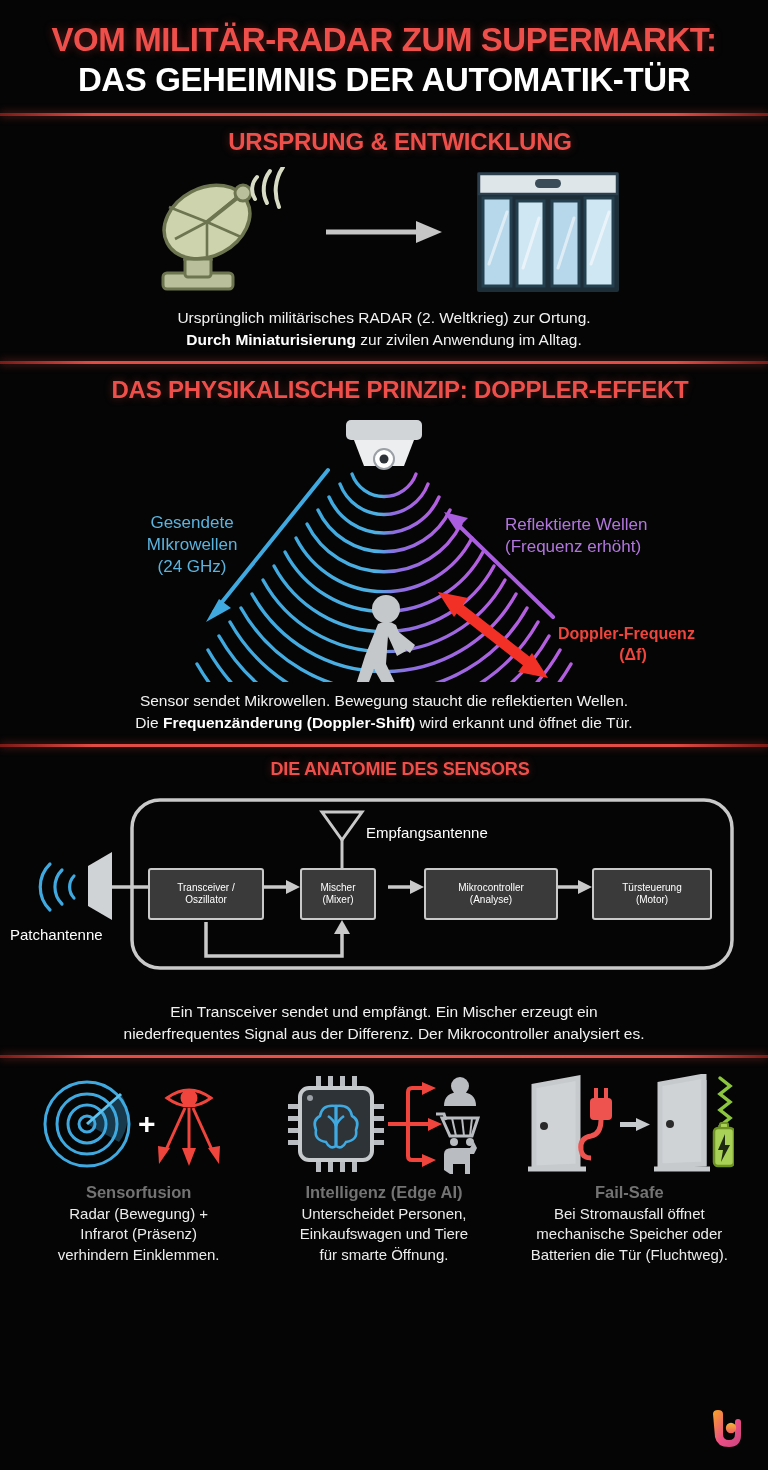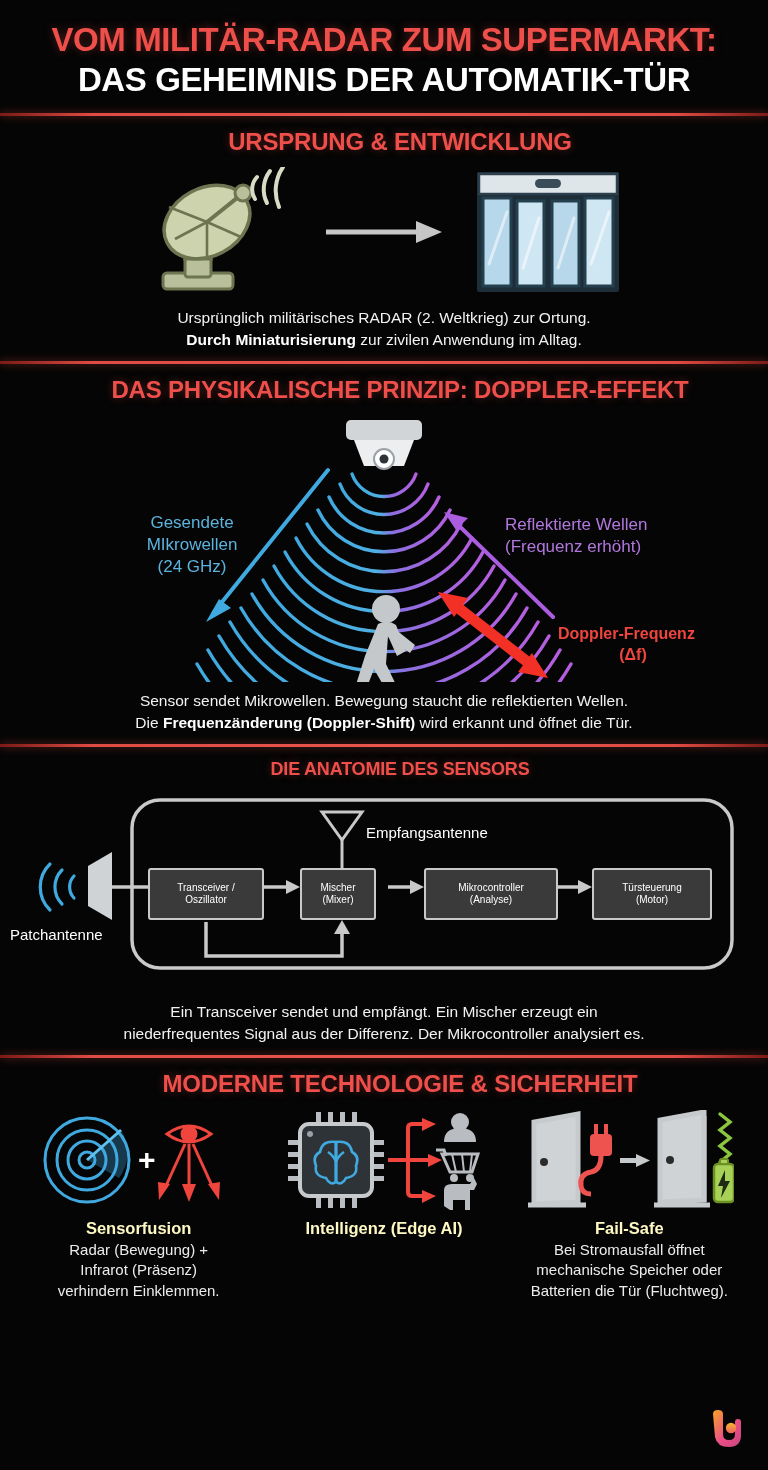--- a/index.html
+++ b/index.html
@@ -80,21 +80,21 @@
     color: #fff; font-size: 10px; line-height: 1.22;
     display: flex; align-items: center; justify-content: center;
     text-align: center; padding: 4px 6px;
   }
   .anno { position: absolute; font-size: 15px; color: #fff; }
 
   
   .cards { display: flex; justify-content: space-between; padding: 4px 16px 0; }
   .card { width: 33.33%; text-align: center; padding: 0 6px; }
   .card-icon { height: 100px; display:flex; align-items:center; justify-content:center; }
-  .card-title { font-weight: bold; font-size: 16.5px; margin-top: 9px; color:#fef9c3; }
+  .card-title { font-weight: bold; font-size: 16.5px; margin-top: 9px; color:#737373; }
   .card-text { font-size: 15px; line-height: 1.35; margin-top: 2px; color: #ececec; }
 
   
   .logo { position: absolute; right: 26px; bottom: 22px; width: 34px; height: 38px; }
 </style>
 </head>
 <body>
 
 <div class="page">
 
@@ -319,21 +319,20 @@
     </div>
 
     <div class="caption">
       <span>Ein Transceiver sendet und empfängt. Ein Mischer erzeugt ein</span><br>
       <span>niederfrequentes Signal aus der Differenz. Der Mikrocontroller analysiert es.</span>
     </div>
   </div>
   <div class="divider"></div>
 
   <div class="section">
-    <div class="sec-head">MODERNE TECHNOLOGIE &amp; SICHERHEIT</div>
 
     <div class="cards">
 
       <div class="card">
         <div class="card-icon">
           <svg width="200" height="96" viewBox="0 0 200 96">
             <g fill="none" stroke="#3fa9e0" stroke-width="3">
               <circle cx="48" cy="48" r="42"></circle>
               <circle cx="48" cy="48" r="30"></circle>
               <circle cx="48" cy="48" r="19"></circle>
@@ -411,20 +410,25 @@
               <line x1="178" y1="44" x2="180" y2="62" stroke="#b9bdc1" stroke-width="2"></line>
               <line x1="188" y1="44" x2="186" y2="62" stroke="#b9bdc1" stroke-width="2"></line>
               <path d="M152 40 L160 40 L162 46" fill="none" stroke="#b9bdc1" stroke-width="3"></path>
               <circle cx="170" cy="68" r="4"></circle>
                 <circle cx="186" cy="68" r="4"></circle>
               <path d="M160 96 L160 80 q0 -6 8 -6 L186 74 l4 -6 l3 6 l-3 6 l-4 0 l0 22 l-5 0 l0 -12 l-12 0 l0 12 Z"></path>
             </g>
           </svg>
         </div>
         <div class="card-title">Intelligenz (Edge AI)</div>
+        <div class="card-text">
+          <span>Unterscheidet Personen,</span><br>
+          <span>Einkaufswagen und Tiere</span><br>
+          <span>für smarte Öffnung.</span>
+        </div>
       </div>
 
       <div class="card">
         <div class="card-icon">
           <svg width="210" height="100" viewBox="0 0 210 100">
 
             <g fill="none" stroke="#c6cacd" stroke-width="5">
               <path d="M10 94 L10 12 L54 4 L54 92 Z" fill="#d0d3d6" stroke="none"></path>
               <path d="M10 94 L10 12 L54 4 L54 92 Z"></path>
               <line x1="4" y1="95" x2="62" y2="95"></line>

